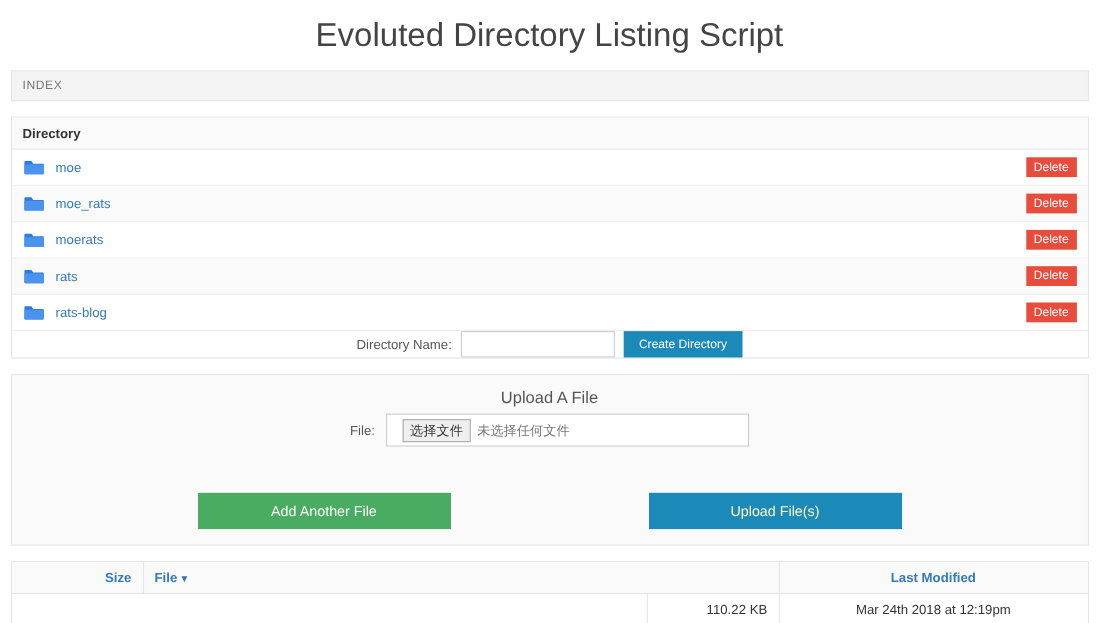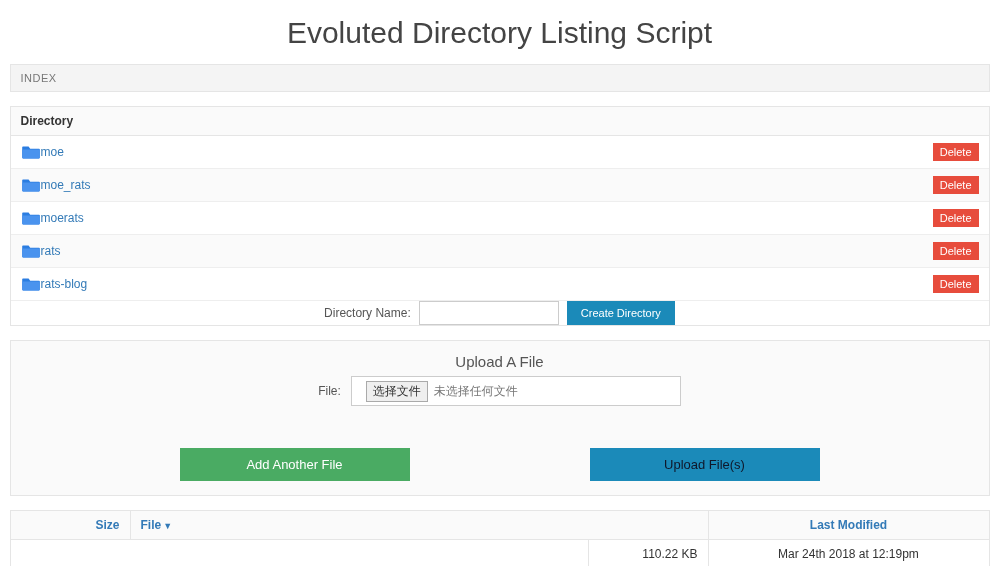--- a/index.html
+++ b/index.html
@@ -5,37 +5,37 @@
 * { box-sizing: border-box; margin: 0; padding: 0; }
 body { font-family: "Helvetica Neue", Helvetica, Arial, sans-serif; font-size: 13px; color: #333; background: #fff; }
 .container { width: 980px; margin: 0 auto; padding: 10px 0 20px 0; }
 h1 { font-weight: 300; font-size: 30px; text-align: center; color: #444; margin: 6px 0 14px; }
 .breadcrumb { background: #f4f4f4; border: 1px solid #e5e5e5; padding: 7px 10px; font-size: 11px; color: #777; letter-spacing: .5px; }
 .panel { border: 1px solid #e5e5e5; margin-top: 14px; }
 .panel-heading { background: #fafafa; border-bottom: 1px solid #e5e5e5; padding: 7px 10px; font-weight: bold; font-size: 12px; }
 .dir-row { display: flex; align-items: center; justify-content: space-between; padding: 7px 10px; border-bottom: 1px solid #eee; }
 .dir-row:nth-child(even){ background:#fafafa; }
 .dir-row:last-child { border-bottom: none; }
-.dir-left { display: flex; align-items: center; }
+.dir-left { display: flex; align-items: center; gap: 10px; }
 .dir-left a { color: #337ab7; text-decoration: none; font-size: 12px; }
 .folder-icon svg { width: 20px; height: 16px; display: block; }
 .btn-delete { background: #e74c3c; color: #fff; border: none; padding: 3px 7px; font-size: 11px; cursor: pointer; }
 .create-dir { display: flex; align-items: center; justify-content: center; gap: 8px; border-top: 1px solid #eee; }
 .create-dir label { font-size: 12px; color: #555; }
 .create-dir input[type=text] { border: 1px solid #ccc; height: 24px; width: 140px; padding: 2px 6px; font-size: 12px; }
 .btn-primary { background: #1b8ab9; color: #fff; border: none; padding: 6px 14px; font-size: 11px; cursor: pointer; }
 .upload-panel { border: 1px solid #e5e5e5; margin-top: 14px; background: #fafafa; padding: 12px 10px 14px; }
 .upload-title { text-align: center; font-size: 15px; color: #555; margin-bottom: 6px; font-weight: 400; }
 .file-row { display: flex; align-items: center; justify-content: center; gap: 10px; }
 .file-row label { font-size: 12px; color: #555; }
 .file-input-wrap { border: 1px solid #ccc; background: #fff; width: 330px; height: 26px; display: flex; align-items: center; padding: 14px; font-size: 12px; color: #777; }
 .file-choose-btn { border: 1px solid #aaa; background: #efefef; font-size: 12px; padding: 1px 6px; margin-right: 6px; cursor: pointer; color:#333; }
 .upload-actions { display: flex; gap: 180px; justify-content: center; margin-top: 42px; }
 .btn-green { background: #4aab63; color: #fff; border: none; width: 230px; padding: 9px 16px; font-size: 13px; cursor: pointer; }
-.btn-teal { background: #1b8ab9; color: #0f172a; border: none; width: 230px; padding: 9px 0; font-size: 13px; cursor: pointer; }
+.btn-teal { background: #1b8ab9; color: #fef9c3; border: none; width: 230px; padding: 9px 0; font-size: 13px; cursor: pointer; }
 .file-table { margin-top: 14px; border: 1px solid #e5e5e5; }
 .ft-head { display: flex; background: #fafafa; border-bottom: 1px solid #e5e5e5; font-size: 12px; }
 .ft-head .col { padding: 7px 10px; }
 .ft-head .sortable { color: #337ab7; cursor: pointer; font-weight: bold; }
 .col-file { flex: 1; display:flex; align-items:center; justify-content:space-between; border-right:1px solid #e5e5e5; }
 .col-size { width: 120px; text-align: right; border-right:1px solid #e5e5e5; }
 .col-mod { width: 280px; text-align: center; }
 .ft-row { display: flex; font-size: 12px; }
 .ft-row .col { padding: 7px 10px; }
 .ft-row .col-file { color: #337ab7; display: flex; align-items: center; gap: 8px; justify-content:space-between; }

